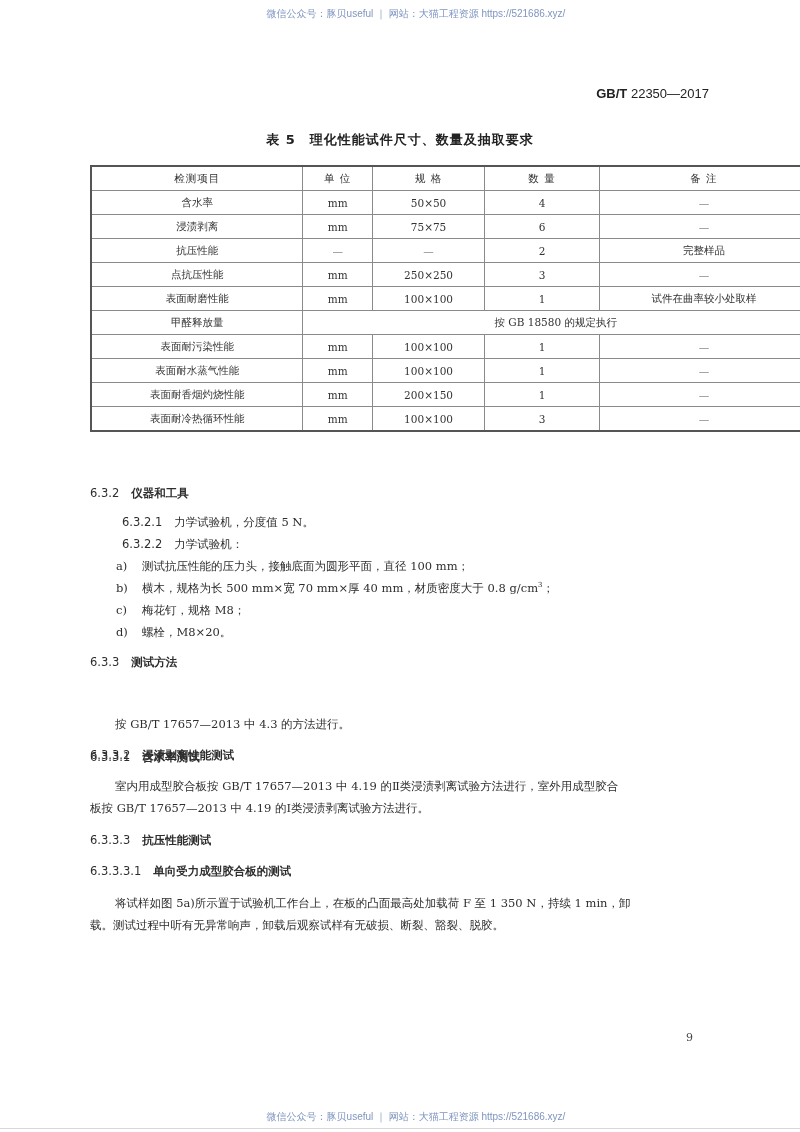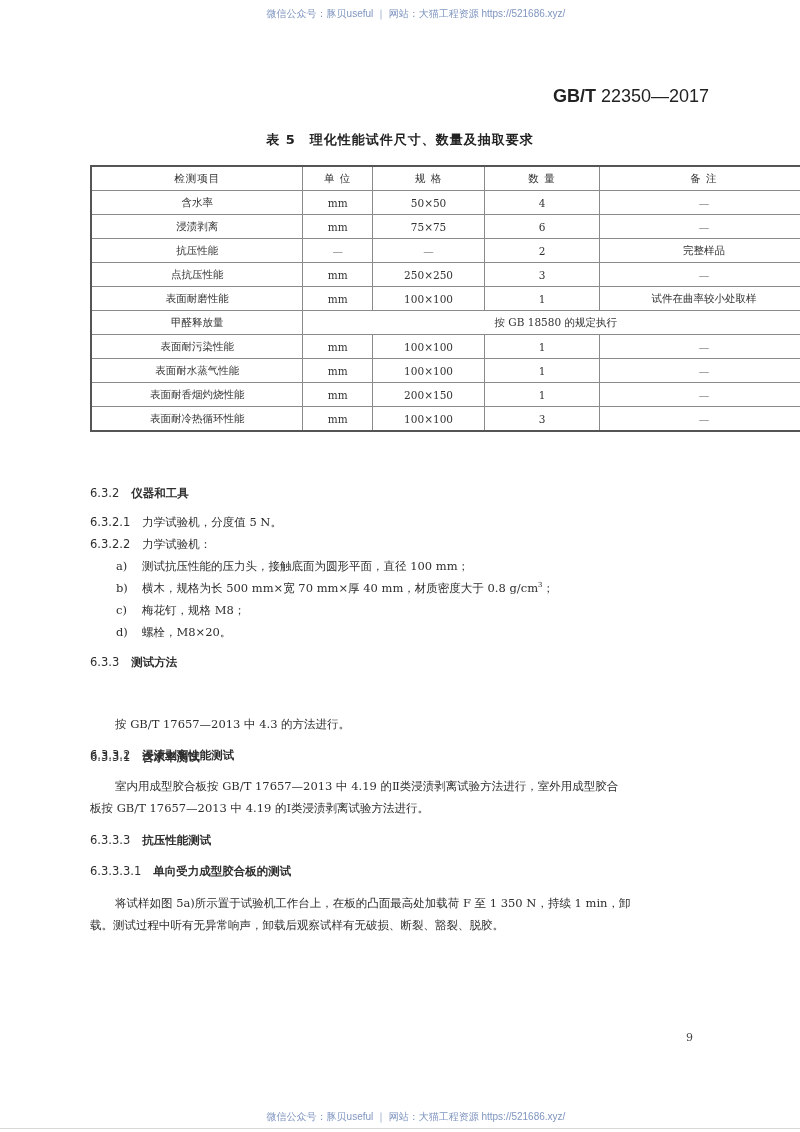--- a/index.html
+++ b/index.html
@@ -3,37 +3,37 @@
 <meta charset="utf-8">
 <style>
   html, body { margin:0; padding:0; background:#ffffff; }
   body { width:800px; height:1132px; position:relative; overflow:hidden;
          font-family:"DejaVu Serif","Liberation Serif",serif; color:#2a2a2a; }
   .watermark { position:absolute; left:16px; width:800px; text-align:center;
                font-size:10px; color:#7f95c0; font-family:Liberation Sans, sans-serif; }
   .wm-top { top:7px; }
   .wm-bottom { top:1110px; }
   .bottom-rule { position:absolute; left:0; top:1128px; width:800px; height:1px; background:#d8d8d8; }
-  .std-no { position:absolute; top:86px; right:91px; font-size:18px; font-weight:bold;
+  .std-no { position:absolute; top:86px; right:91px; font-size:13px; font-weight:bold;
             font-family:"Liberation Sans","DejaVu Sans",sans-serif; color:#222; }
   .std-no .num { font-weight:normal; }
   .table-title { position:absolute; top:131px; left:0; width:800px; text-align:center;
                  font-size:13px; font-weight:bold; font-family:"DejaVu Sans",sans-serif;
                  letter-spacing:1px; color:#222; }
   table.spec { position:absolute; left:90px; top:165px; width:720px; border-collapse:collapse;
                font-size:10.5px; color:#333; }
   table.spec td, table.spec th { border:1px solid #8a8a8a; text-align:center; height:23px;
                padding:0; font-weight:normal; }
   table.spec { border:2px solid #555; }
   table.spec th { letter-spacing:1px; }
   .dash { color:#888; }
   .line { position:absolute; left:90px; font-size:11.5px; color:#2e2e2e; white-space:nowrap; }
   .h { font-family:"DejaVu Sans",sans-serif; font-weight:bold; font-size:11.5px; }
   .h .n { font-weight:normal; margin-right:12px; }
-  .num-plain { font-family:"DejaVu Sans",sans-serif; margin-right:12px; }
+  .num-plain { font-family:"DejaVu Sans",sans-serif; margin-right:12px;margin-left:32px; }
   .item { left:116px; }
   .item .lbl { display:inline-block; width:26px; }
   .para { left:115px; }
   .para-cont { left:90px; }
   .page-num { position:absolute; top:1031px; left:686px; font-size:11px; color:#444; }
   sup { font-size:7px; }
 </style>
 </head>
 <body>
 

